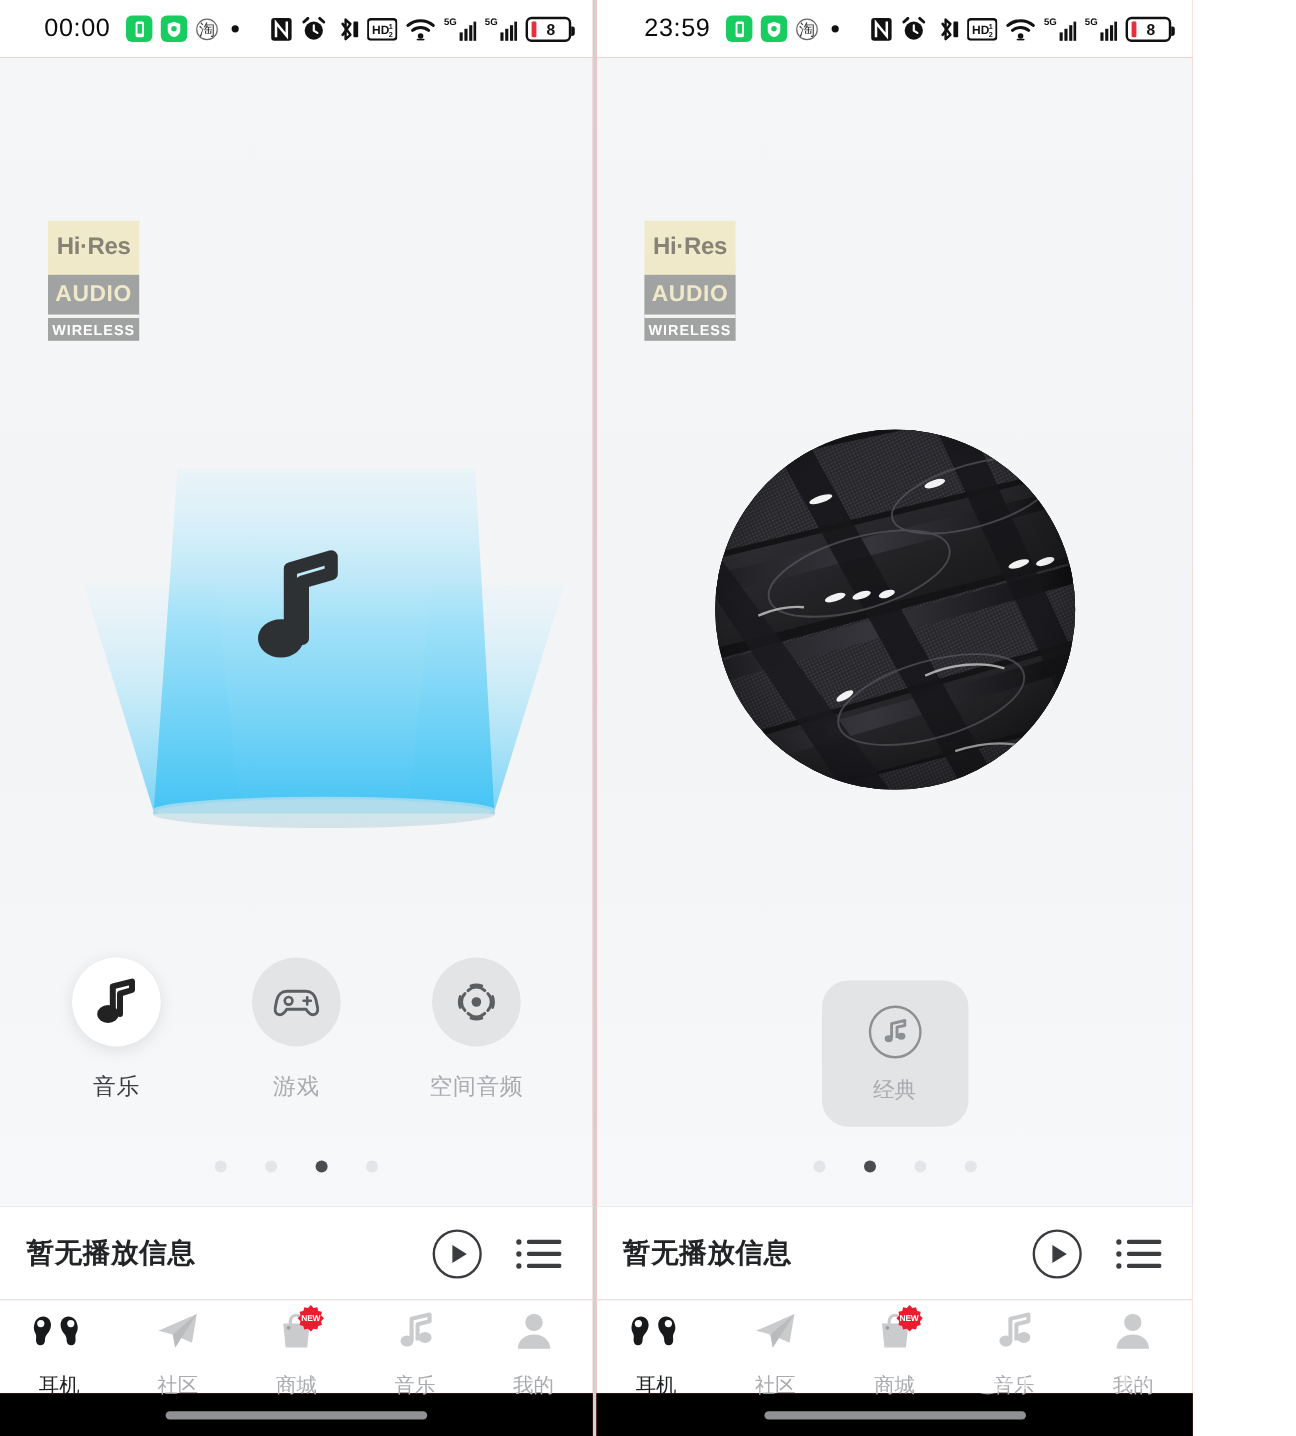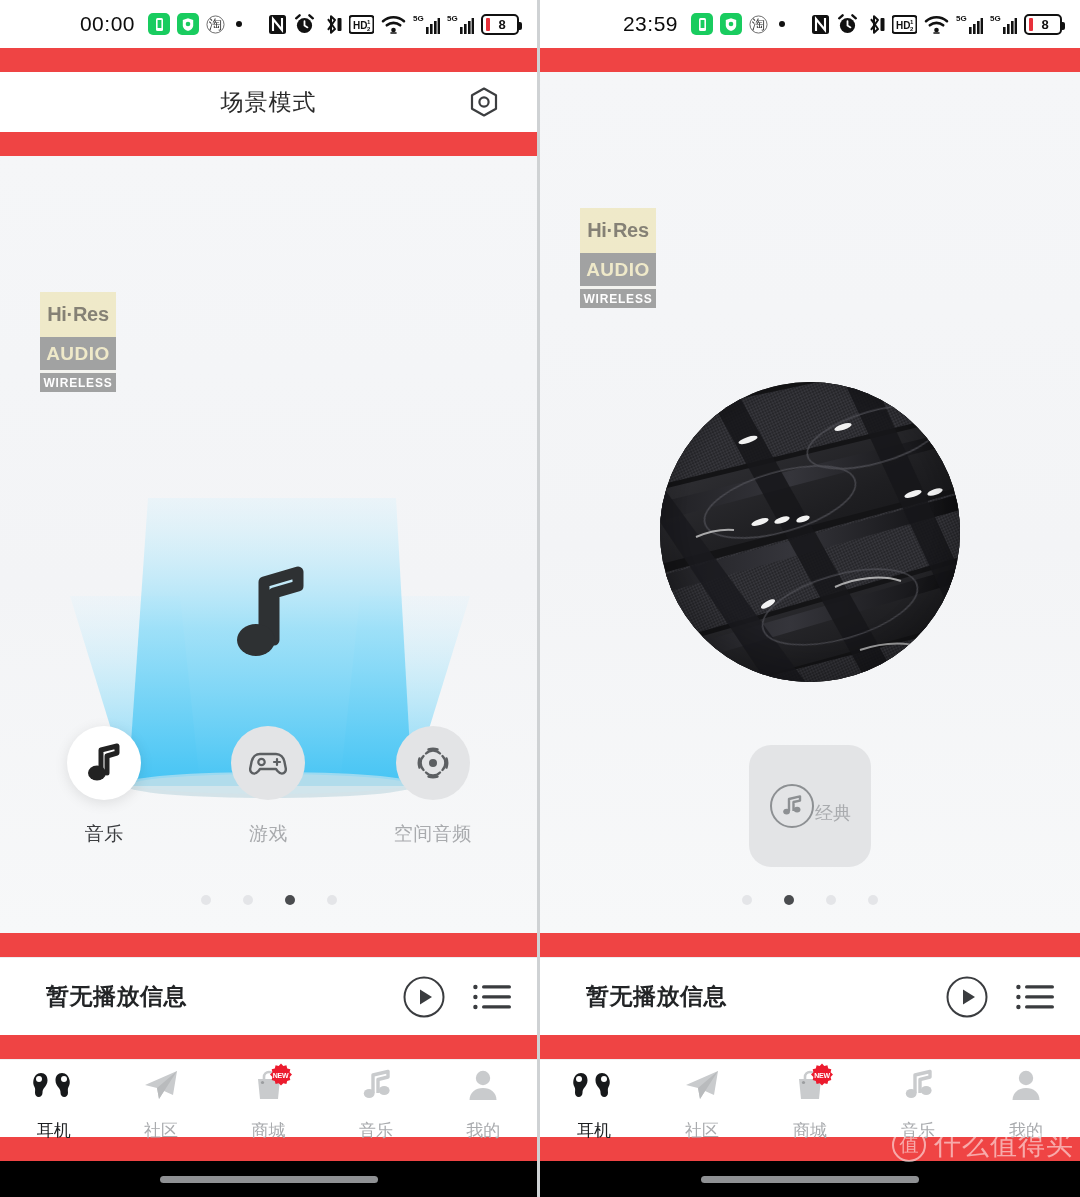--- a/index.html
+++ b/index.html
@@ -4,24 +4,24 @@
 <style>
   * { margin:0; padding:0; box-sizing:border-box; }
   html,body{ width:1080px; height:1197px; }
   body{
     font-family:"Liberation Sans","DejaVu Sans",sans-serif;
     background:#ffffff;
     overflow:hidden;
   }
   .screens{ display:flex; width:1080px; height:1197px; }
   .panel{
-    width:540px; height:1197px;
+    width:497px; height:1197px;
     position:relative;
     background:#ef4444;
-    display:flex; flex-direction:column;gap:24px;
+    display:flex; flex-direction:column;
   }
   .panel.left{ border-right:3px solid #cfd2d4; }
 
   
   .statusbar{
     height:48px; flex:0 0 48px;
     background:#ffffff;
     display:flex; align-items:center;
     padding:0 18px 0 0;
     justify-content:flex-end;
@@ -150,21 +150,21 @@
   .mode-item.active .mode-label{ color:#3b3d40; }
 
   
   .effect-row{
     position:absolute; left:0; right:0; bottom:66px;
     display:flex; justify-content:center; gap:44px;
   }
   .effect-card{
     width:122px; height:122px; border-radius:22px;
     background:#e3e4e6;
-    display:flex; flex-direction:row; align-items:center; justify-content:center;
+    display:flex; flex-direction:column; align-items:center; justify-content:center;
     cursor:pointer;
   }
   .effect-card.active{
     background:#ffffff;
     box-shadow:0 4px 16px rgba(0,0,0,.08);
   }
   .effect-icon{ width:46px; height:46px; }
   .effect-label{ margin-top:13px; font-size:18px; color:#a9abae; }
   .effect-card.active .effect-label{ color:#2f3133; }
 
@@ -178,21 +178,21 @@
 
   
   .player{
     flex:0 0 78px; height:78px;
     background:#ffffff;
     border-top:1px solid #eceef0;
     display:flex; align-items:center;
     padding:0 26px 0 22px;
   }
   .player .pname{
-    flex:1 1 auto; font-size:23px; font-weight:700; color:#222426; letter-spacing:.5px;margin-left:24px;
+    flex:1 1 auto; font-size:23px; font-weight:700; color:#222426; letter-spacing:.5px;
   }
   .player .play-btn{ width:42px; height:42px; margin-right:28px; cursor:pointer; }
   .player .list-btn{ width:38px; height:30px; cursor:pointer; }
 
   
   .tabbar{
     flex:0 0 78px; height:78px;
     background:#ffffff;
     border-top:1px solid #f0f1f2;
     display:flex; align-items:flex-start;
@@ -316,29 +316,20 @@
             <rect x="21" y="8" width="2.6" height="13" fill="#111"></rect>
             <rect x="24.6" y="5" width="2.4" height="16" fill="#111"></rect>
           </svg>
       </div>
       <div class="batt">
         <div class="fill"></div>
         <div class="num">8</div>
       </div>
     </div>
 
-    <div class="titlebar">
-      <div class="title">场景模式</div>
-      <div class="gear">
-        <svg width="34" height="34" viewBox="0 0 34 34">
-            <path d="M17 3.5 29 10.25v13.5L17 30.5 5 23.75v-13.5Z" fill="none" stroke="#3c3e40" stroke-width="2.2" stroke-linejoin="round"></path>
-            <circle cx="17" cy="17" r="4.6" fill="none" stroke="#3c3e40" stroke-width="2.2"></circle>
-          </svg>
-      </div>
-    </div>
 
     <div class="content">
 
       <div class="hires">
         <div class="top">Hi·Res</div>
         <div class="mid">AUDIO</div>
         <div class="bot">WIRELESS</div>
       </div>
 
       <div class="beams">

